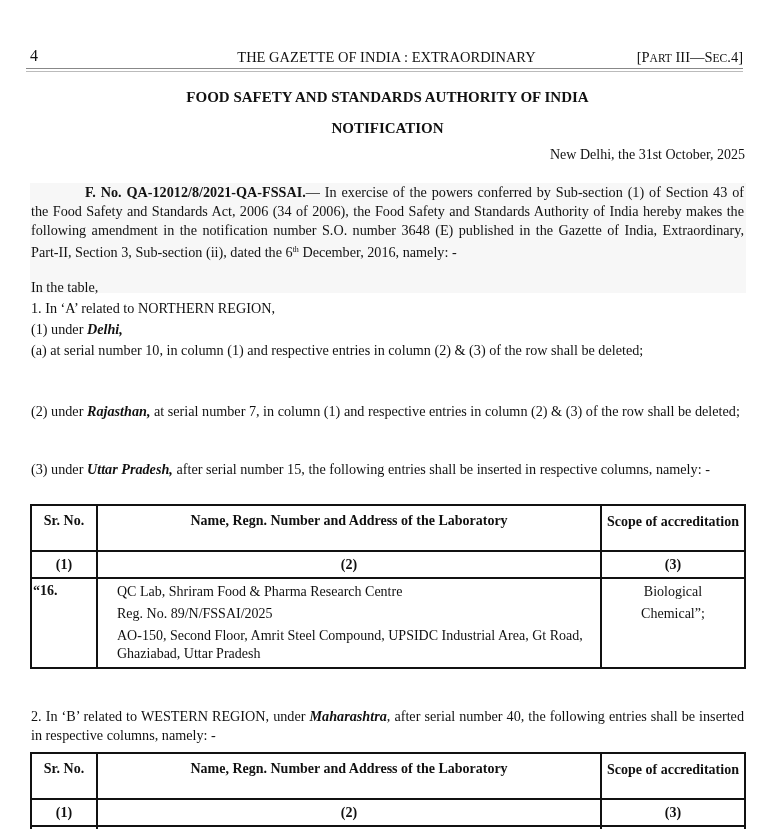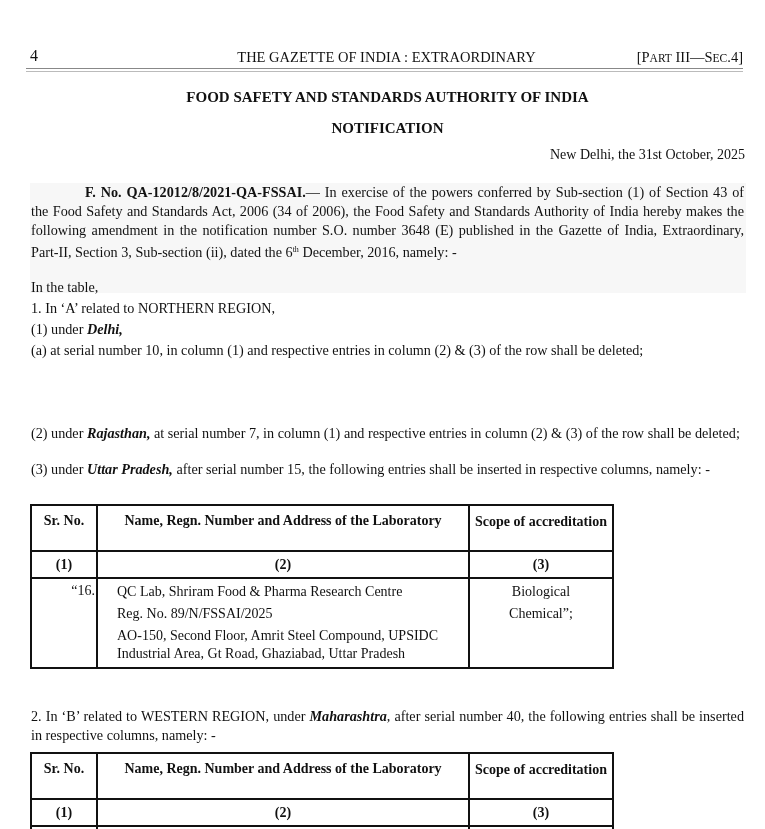--- a/index.html
+++ b/index.html
@@ -21,21 +21,21 @@
   .rule2 { position: absolute; left: 26px; top: 71px; width: 717px; height: 1px; background: #bbb; }
   .h1 { position: absolute; left: 30px; width: 715px; text-align: center; font-weight: bold; font-size: 15px; }
   .dateline { position: absolute; left: 30px; width: 715px; text-align: right; font-size: 14px; }
   .shade { position: absolute; left: 30px; top: 183px; width: 716px; height: 110px; background: #f7f7f7; }
   .para { position: absolute; left: 31px; width: 713px; line-height: 19px; text-align: justify; }
   .para .indent { padding-left: 54px; }
   .line { position: absolute; left: 31px; width: 713px; line-height: 19px; }
   b i, .bi { font-weight: bold; font-style: italic; }
   sup { font-size: 8px; vertical-align: 5px; }
   table.lab {
-    position: absolute; left: 30px; width: 584px; border-collapse: collapse;
+    position: absolute; left: 30px; width: 716px; border-collapse: collapse;
     font-size: 14px;
   }
   table.lab td { border: 2px solid #111; vertical-align: top; }
   table.lab .hd td { font-weight: bold; text-align: center; }
   .c1 { width: 62px; }
   .c3 { width: 140px; }
   .cell-lines div { line-height: 18px; }
 </style>
 </head>
 <body>
@@ -55,38 +55,38 @@
   <div class="dateline" style="top:147px;">New Delhi, the 31st October, 2025</div>
 
   <div class="shade"></div>
   <div class="para" style="top:183px;"><span class="indent"></span><b>F. No. QA-12012/8/2021-QA-FSSAI.</b><span>—</span><span> In exercise of the powers conferred by Sub-section (1) of Section 43 of the Food Safety and Standards Act, 2006 (34 of 2006), the Food Safety and Standards Authority of India hereby makes the following amendment in the notification number S.O. number 3648 (E) published in the Gazette of India, Extraordinary, Part-II, Section 3, Sub-section (ii), dated the 6</span><sup>th</sup><span> December, 2016, namely: -</span></div>
 
   <div class="line" style="top:278px;">In the table,</div>
   <div class="line" style="top:299px;">1. In ‘A’ related to NORTHERN REGION,</div>
   <div class="line" style="top:320px;"><span>(1) under </span><span class="bi">Delhi,</span></div>
   <div class="line" style="top:341px;">(a) at serial number 10, in column (1) and respective entries in column (2) &amp; (3) of the row shall be deleted;</div>
 
-  <div class="para" style="top:424px;"><span>(2) under </span><span class="bi">Rajasthan,</span><span> at serial number 7, in column (1) and respective entries in column (2) &amp; (3) of the row shall be deleted;</span></div>
+  <div class="para" style="top:402px;"><span>(2) under </span><span class="bi">Rajasthan,</span><span> at serial number 7, in column (1) and respective entries in column (2) &amp; (3) of the row shall be deleted;</span></div>
 
   <div class="para" style="top:460px;"><span>(3) under </span><span class="bi">Uttar Pradesh,</span><span> after serial number 15, the following entries shall be inserted in respective columns, namely: -</span></div>
 
   <table class="lab" style="top:504px;">
     <tbody>
         <tr class="hd" style="height:46px;">
       <td class="c1" style="padding-top:7px;">Sr. No.</td>
       <td style="padding-top:7px;">Name, Regn. Number and Address of the Laboratory</td>
       <td class="c3" style="padding-top:7px; line-height:17px;">Scope of accreditation</td>
     </tr>
     <tr class="hd" style="height:27px;">
       <td style="vertical-align:middle;">(1)</td>
       <td style="vertical-align:middle;">(2)</td>
       <td style="vertical-align:middle;">(3)</td>
     </tr>
     <tr style="height:88px;">
-      <td style="text-align:right; padding-top:4px;">“16.</td>
+      <td style="text-align:left; padding-top:4px;font-weight:bold;">“16.</td>
       <td class="cell-lines" style="padding:4px 1px 4px 19px;">
         <div>QC Lab, Shriram Food &amp; Pharma Research Centre</div>
         <div style="margin-top:4px;">Reg. No. 89/N/FSSAI/2025</div>
         <div style="margin-top:4px;">AO-150, Second Floor, Amrit Steel Compound, UPSIDC Industrial Area, Gt Road, Ghaziabad, Uttar Pradesh</div>
       </td>
       <td class="cell-lines" style="text-align:center; padding-top:4px;">
         <div>Biological</div>
         <div style="margin-top:4px;">Chemical”;</div>
       </td>
     </tr>

